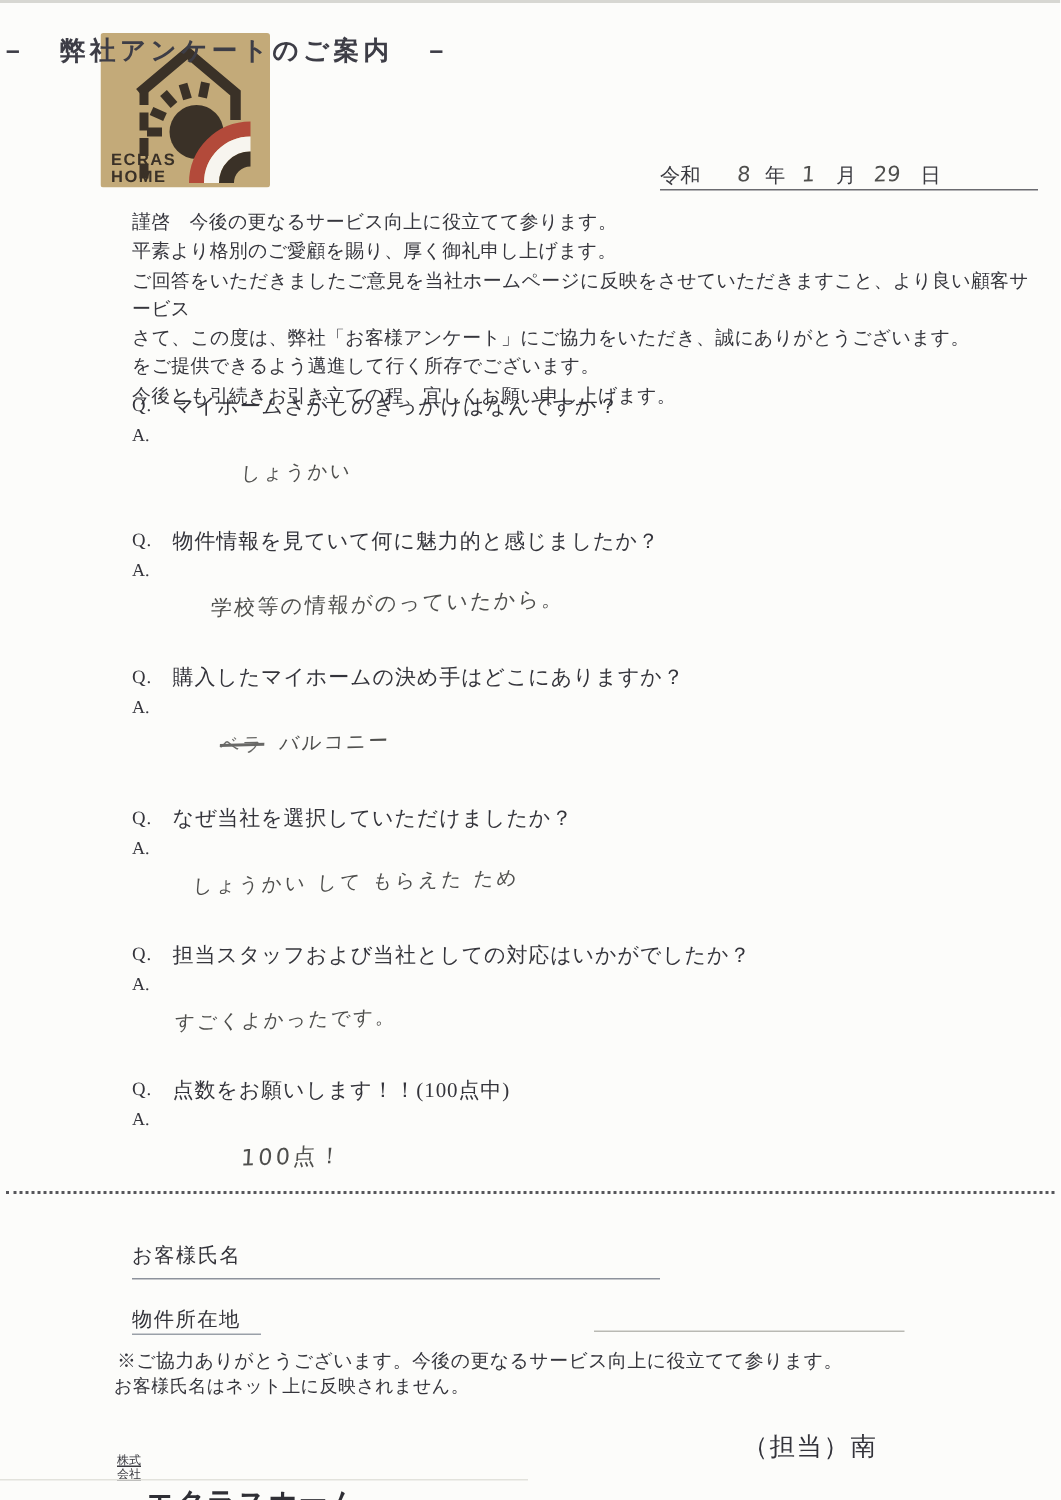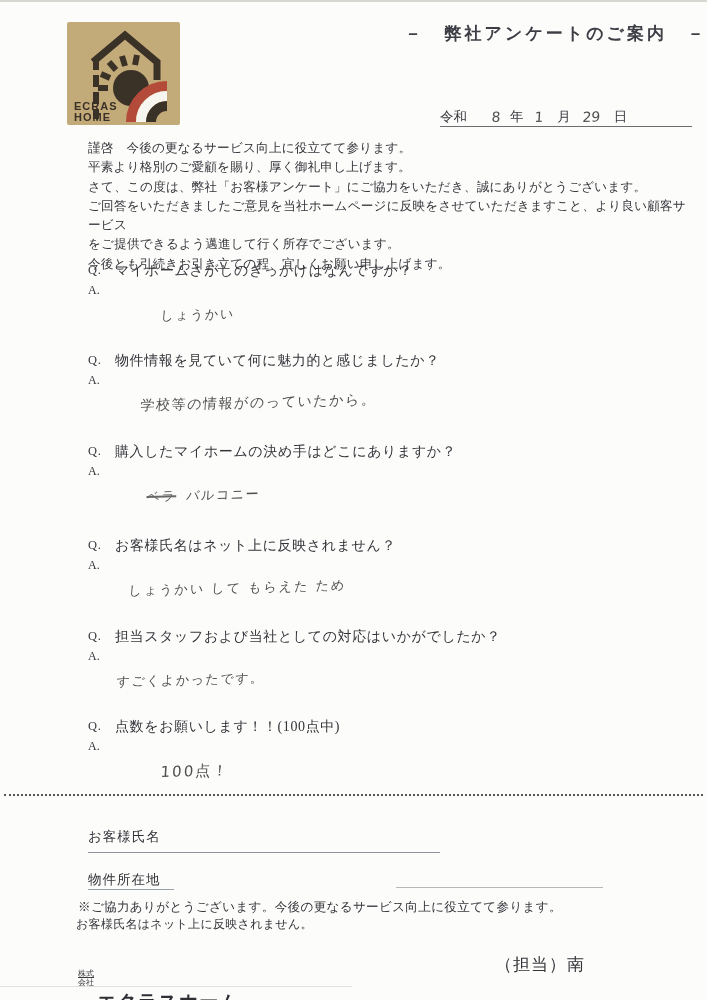--- a/index.html
+++ b/index.html
@@ -10,21 +10,21 @@
     color:#3a3a40;
   }
   .scan-top-edge{position:absolute;top:0;left:0;width:707px;height:2px;background:#d7d7d2;}
   .scan-bottom-line{position:absolute;top:986px;left:0;width:352px;height:1px;background:#e2e2dc;}
 
   
   .logo{position:absolute;left:67px;top:22px;width:107px;height:103px;}
 
   
   .title{
-    position:absolute;top:22px;left:0;width:707px;text-align:right;
+    position:absolute;top:22px;left:0;width:707px;text-align:left;
     font-size:17px;font-weight:600;letter-spacing:3px;color:#3d3d46;
   }
 
   
   .date-line{
     position:absolute;top:100px;left:440px;width:252px;height:26px;
     border-bottom:1px solid #6b6b70;
     display:flex;align-items:flex-end;font-size:13.5px;color:#3a3a40;
   }
   .date-line .unit{letter-spacing:1px;}
@@ -122,22 +122,22 @@
     <span class="unit">年</span>
     <span class="hand date-hand">1</span>
     <span class="unit u2">月</span>
     <span class="hand date-hand">29</span>
     <span class="unit u2">日</span>
   </div>
 
   <div class="greeting">
     <div>謹啓　今後の更なるサービス向上に役立てて参ります。</div>
     <div>平素より格別のご愛顧を賜り、厚く御礼申し上げます。</div>
+    <div>ご回答をいただきましたご意見を当社ホームページに反映をさせていただきますこと、より良い顧客サービス</div>
     <div>さて、この度は、弊社「お客様アンケート」にご協力をいただき、誠にありがとうございます。</div>
-    <div>ご回答をいただきましたご意見を当社ホームページに反映をさせていただきますこと、より良い顧客サービス</div>
     <div>をご提供できるよう邁進して行く所存でございます。</div>
     <div>今後とも引続きお引き立ての程、宜しくお願い申し上げます。</div>
   </div>
 
   <div class="qa" style="top:262px">
     <div class="q-row">
       <span class="q-label">Q.</span>
       <span class="q-text">マイホームさがしのきっかけはなんですか？</span>
     </div>
     <div class="a-label">A.</div>
@@ -160,21 +160,21 @@
     </div>
     <div class="a-label">A.</div>
     <div class="answer hand ans2">
       <span class="struck">ベラ</span><span>バルコニー</span>
     </div>
   </div>
 
   <div class="qa" style="top:537px">
     <div class="q-row">
       <span class="q-label">Q.</span>
-      <span class="q-text">お客様氏名はネット上に反映されません？</span>
+      <span class="q-text">なぜ当社を選択していただけましたか？</span>
     </div>
     <div class="a-label">A.</div>
     <div class="answer hand ans3">しょうかい して もらえた ため</div>
   </div>
 
   <div class="qa" style="top:628px">
     <div class="q-row">
       <span class="q-label">Q.</span>
       <span class="q-text">担当スタッフおよび当社としての対応はいかがでしたか？</span>
     </div>

